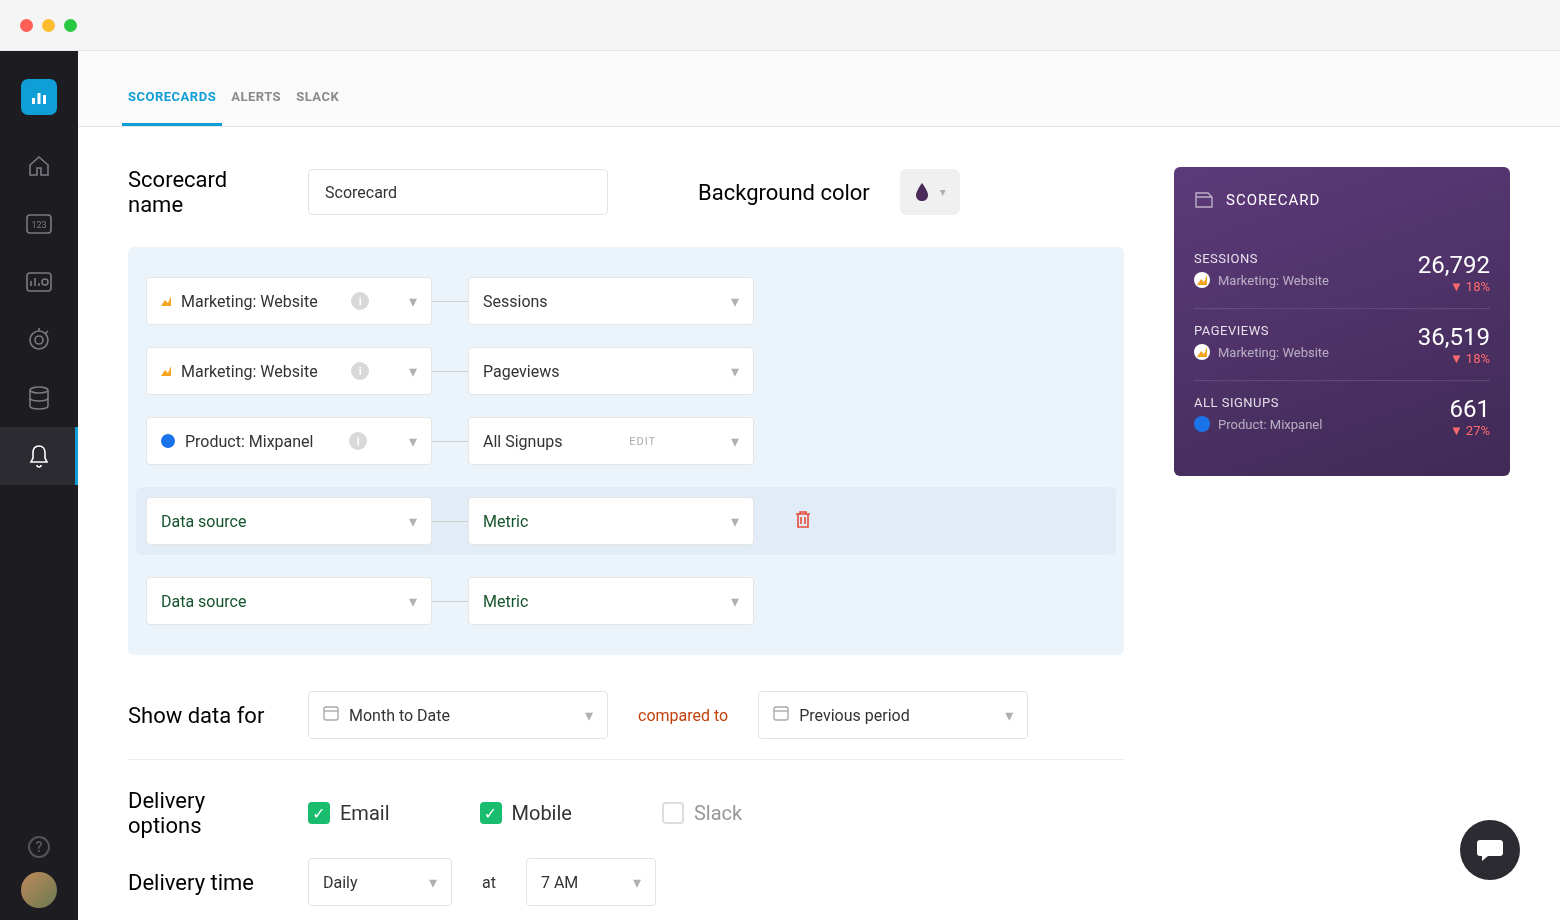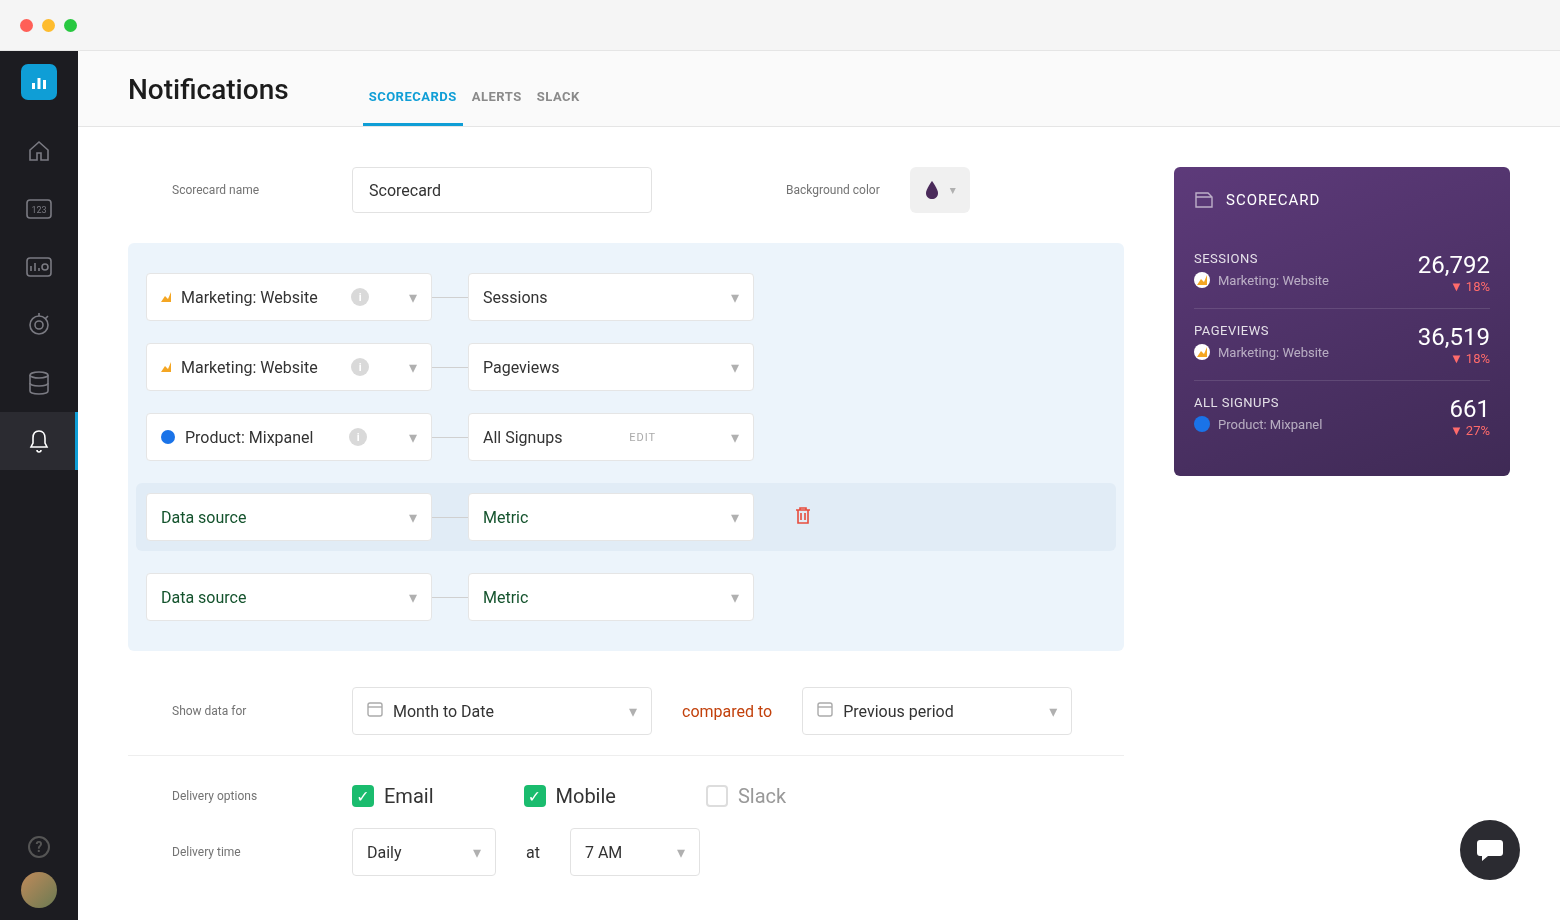--- a/index.html
+++ b/index.html
@@ -8,21 +8,21 @@
 
 .titlebar { height: 50px; background: #f5f5f5; display: flex; align-items: center; padding-left: 20px; gap: 9px; }
 .traffic-light { width: 13px; height: 13px; border-radius: 50%; }
 .traffic-light.red { background: #ff5f57; }
 .traffic-light.yellow { background: #febc2e; }
 .traffic-light.green { background: #28c840; }
 
 .app { display: flex; height: calc(100% - 50px); background: #fff; border-top: 1px solid #e5e5e5; }
 
 
-.sidebar { width: 78px; background: #1c1c21; display: flex; flex-direction: column; align-items: center; padding-top: 1px; }
+.sidebar { width: 78px; background: #1c1c21; display: flex; flex-direction: column; align-items: center; padding-top: 16px; }
 .sidebar-logo { width: 78px; height: 60px; display: flex; align-items: center; justify-content: center; background: #1c1c21; }
 .sidebar-logo .logo-badge { width: 36px; height: 36px; background: #0f9ed6; border-radius: 7px; display: flex; align-items: center; justify-content: center; }
 .sidebar-items { display: flex; flex-direction: column; width: 100%; margin-top: 10px; }
 .sidebar-item { width: 100%; height: 58px; display: flex; align-items: center; justify-content: center; position: relative; cursor: pointer; }
 .sidebar-item svg { stroke: #7a7a82; fill: none; stroke-width: 1.6; }
 .sidebar-item.active { background: #2b2b31; }
 .sidebar-item.active::after { content: ""; position: absolute; right: 0; top: 0; bottom: 0; width: 3px; background: #0f9ed6; }
 .sidebar-item.active svg { stroke: #fff; }
 .sidebar-bottom { margin-top: auto; display:flex; flex-direction:column; align-items:center; width:100%; padding-bottom:12px; gap:14px;}
 .help-icon { width: 22px; height: 22px; border: 2px solid #555; border-radius: 50%; display:flex; align-items:center; justify-content:center; color:#555; font-size:14px; font-weight:700; cursor:pointer;}
@@ -34,21 +34,21 @@
 .page-title { font-size: 28px; font-weight: 500; color: #1c1c1c; padding-bottom: 20px;}
 .tabs { display: flex; gap: 15px; height: 100%; align-items: flex-end;}
 .tab { font-size: 13px; font-weight: 700; letter-spacing: 0.5px; color: #8a8a8a; text-transform: uppercase; padding-bottom: 22px; cursor:pointer; position:relative;}
 .tab.active { color: #0f9ed6; }
 .tab.active::after { content:""; position:absolute; left:-6px; right:-6px; bottom:0; height:3px; background:#0f9ed6; }
 
 .content { flex:1; padding: 40px 50px; overflow:auto; display:flex; gap:50px; align-items:flex-start;}
 .form-col { flex:1; max-width: 1000px; }
 
 .row { display:flex; align-items:center; gap: 30px; margin-bottom: 20px;}
-.row-label { font-size: 12px; color: #737373; width: 150px; margin-left: 44px; }
+.row-label { font-size: 22px; color: #000000; width: 150px; }
 .text-input { height: 46px; border: 1px solid #e2e2e2; border-radius: 4px; padding: 0 16px; font-size: 16px; color: #333; background:#fff; width: 300px; }
 .color-picker { height: 46px; padding: 0 14px; border-radius: 6px; background:#f0f0f0; display:flex; align-items:center; gap:10px; cursor:pointer;}
 .drop-icon { width:16px; height:20px; }
 .chev { color:#b0b0b0; font-size:12px;}
 
 .metrics-panel { background:#ecf4fb; border-radius:6px; padding: 30px 18px 30px 18px; margin: 30px 0 36px 0;}
 .metric-row { display:flex; align-items:center; gap: 0; margin-bottom: 22px;}
 .metric-row.hovered { background:#e1ecf6; border-radius:6px; padding:10px; margin-left:-10px; margin-right:-10px;}
 .selector { height: 48px; background:#fff; border:1px solid #e5e5e5; border-radius:4px; display:flex; align-items:center; padding: 0 14px; font-size: 16px; color:#333; cursor:pointer; position:relative;}
 .selector.source { width: 286px; }
@@ -158,21 +158,20 @@
       </div>
     </div>
     <div class="sidebar-bottom">
       <div class="help-icon">?</div>
       <div class="avatar"></div>
     </div>
   </div>
 
   <div class="main">
     <div class="header">
-      <div class="page-title">Notifications</div>
       <div class="tabs">
         <div class="tab active">SCORECARDS</div>
         <div class="tab">ALERTS</div>
         <div class="tab">SLACK</div>
       </div>
     </div>
 
     <div class="content">
       <div class="form-col">
 

